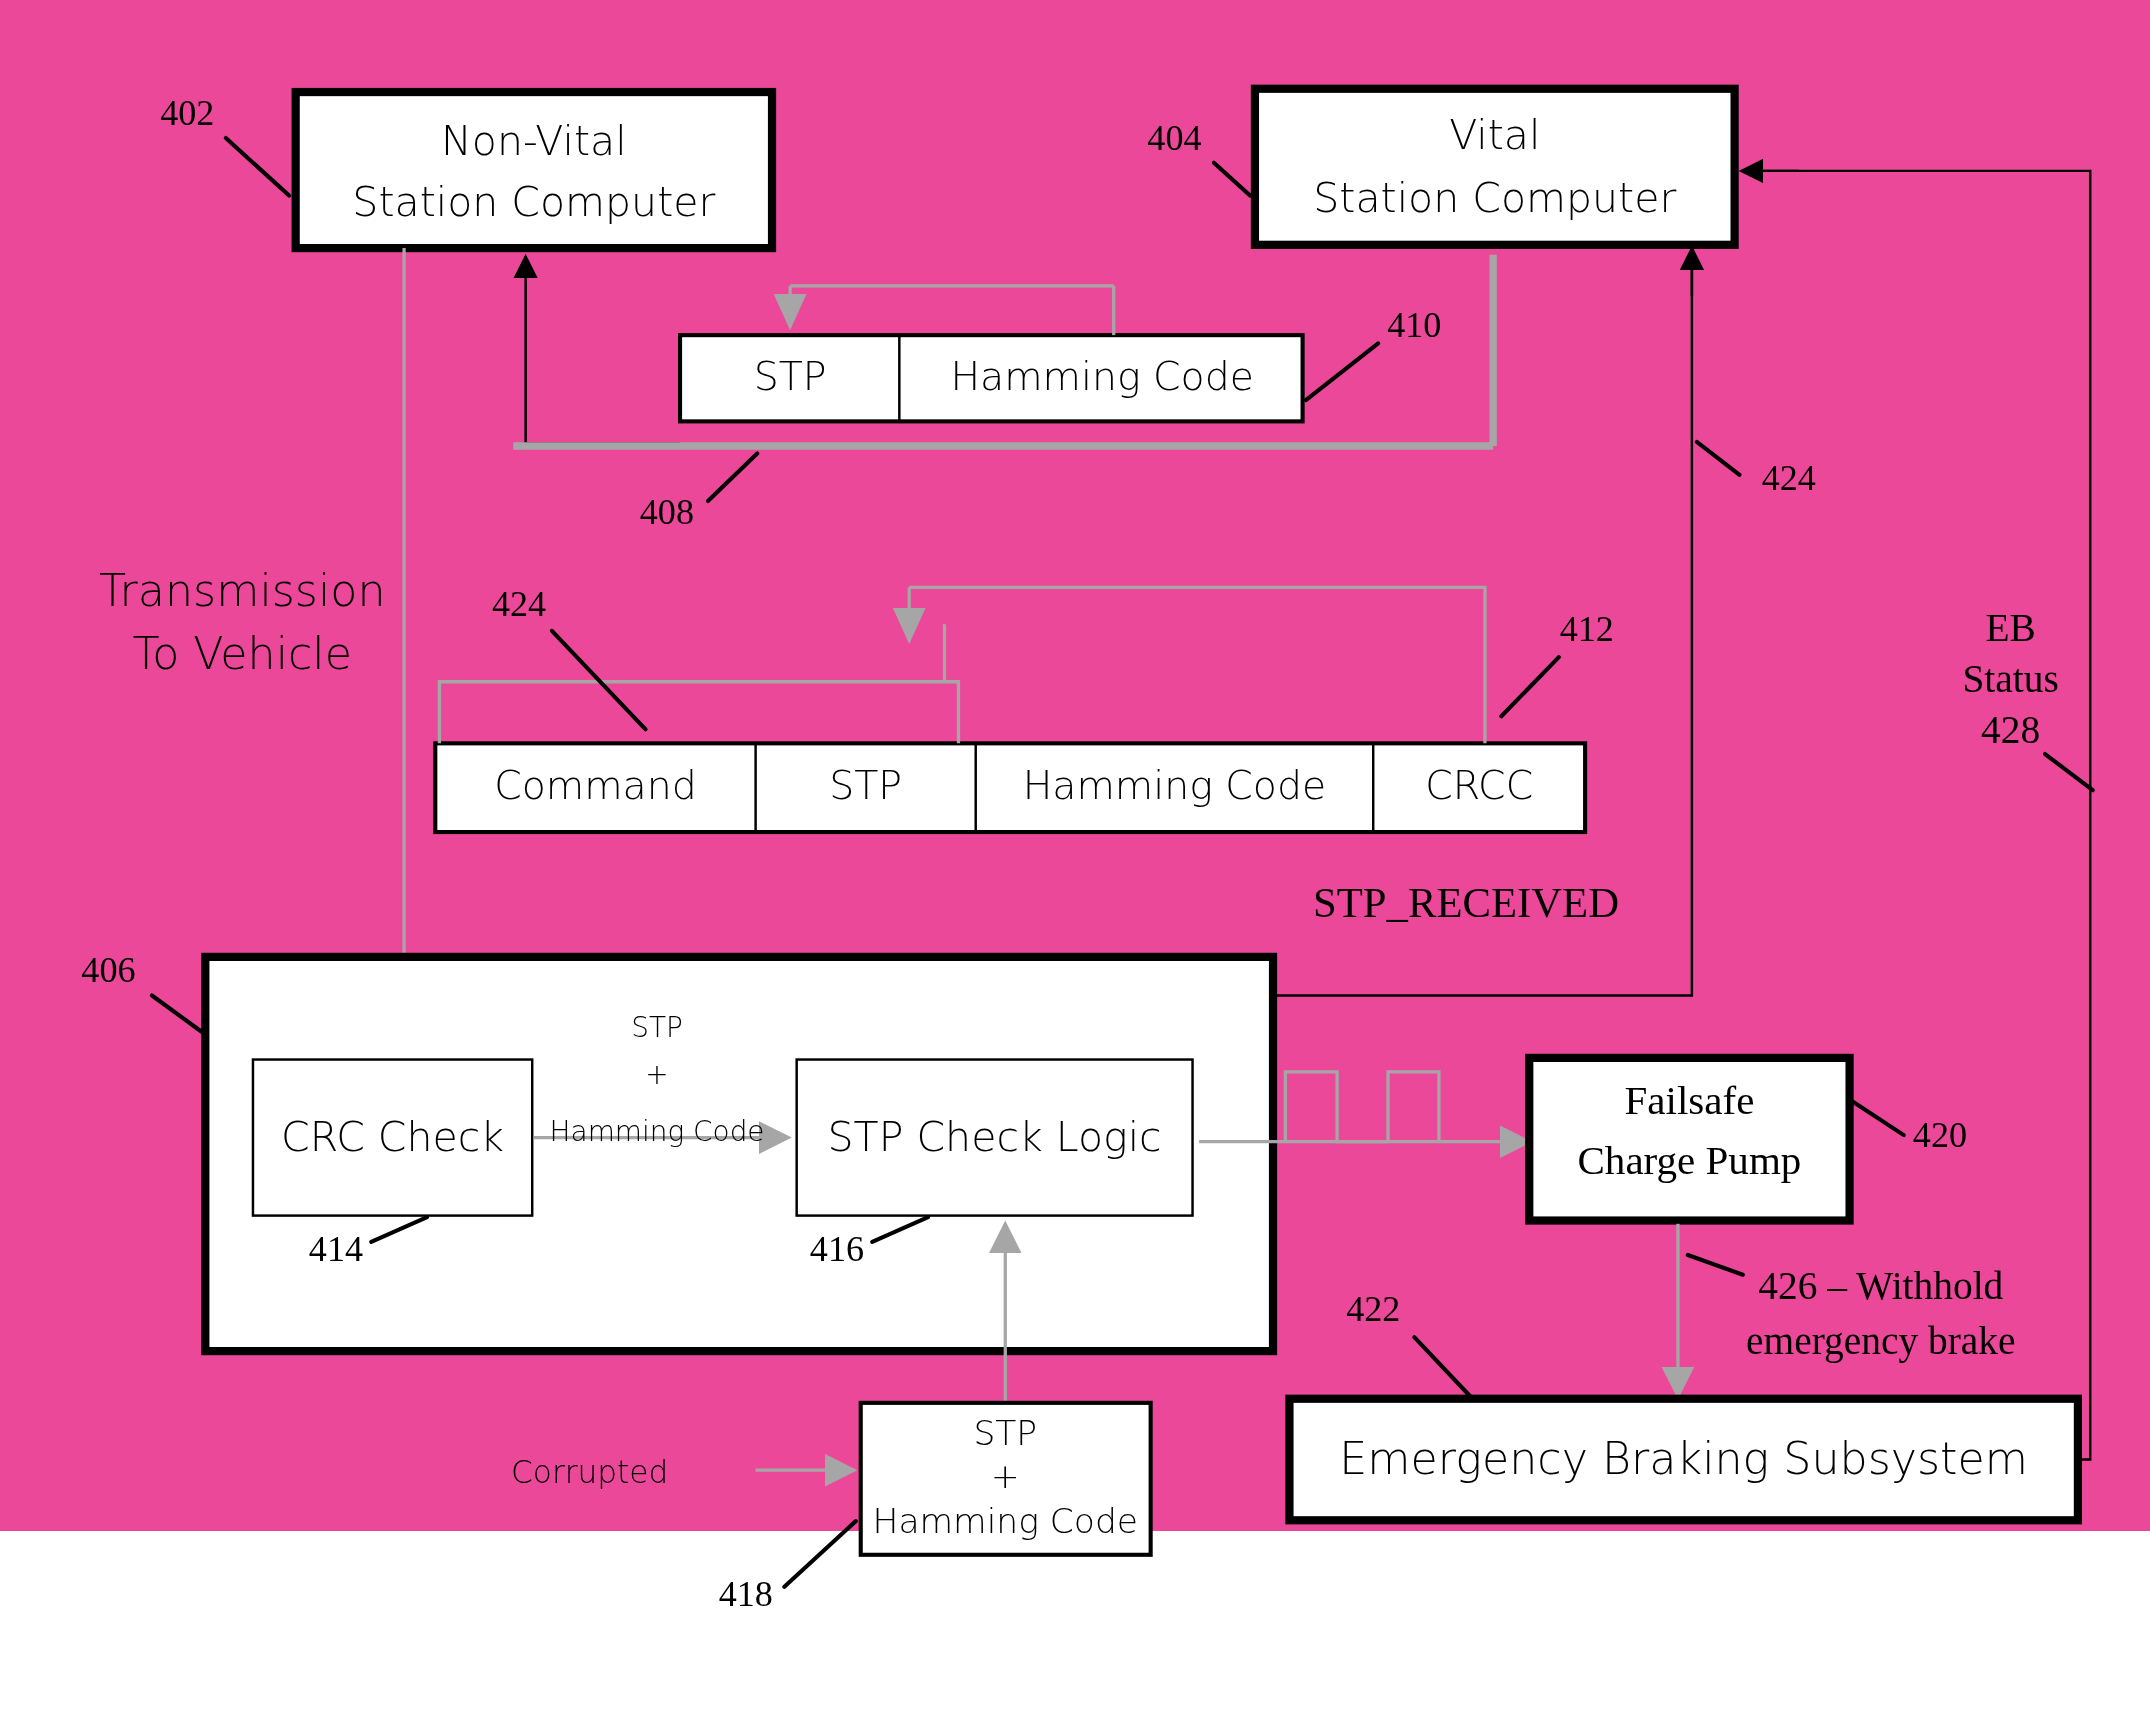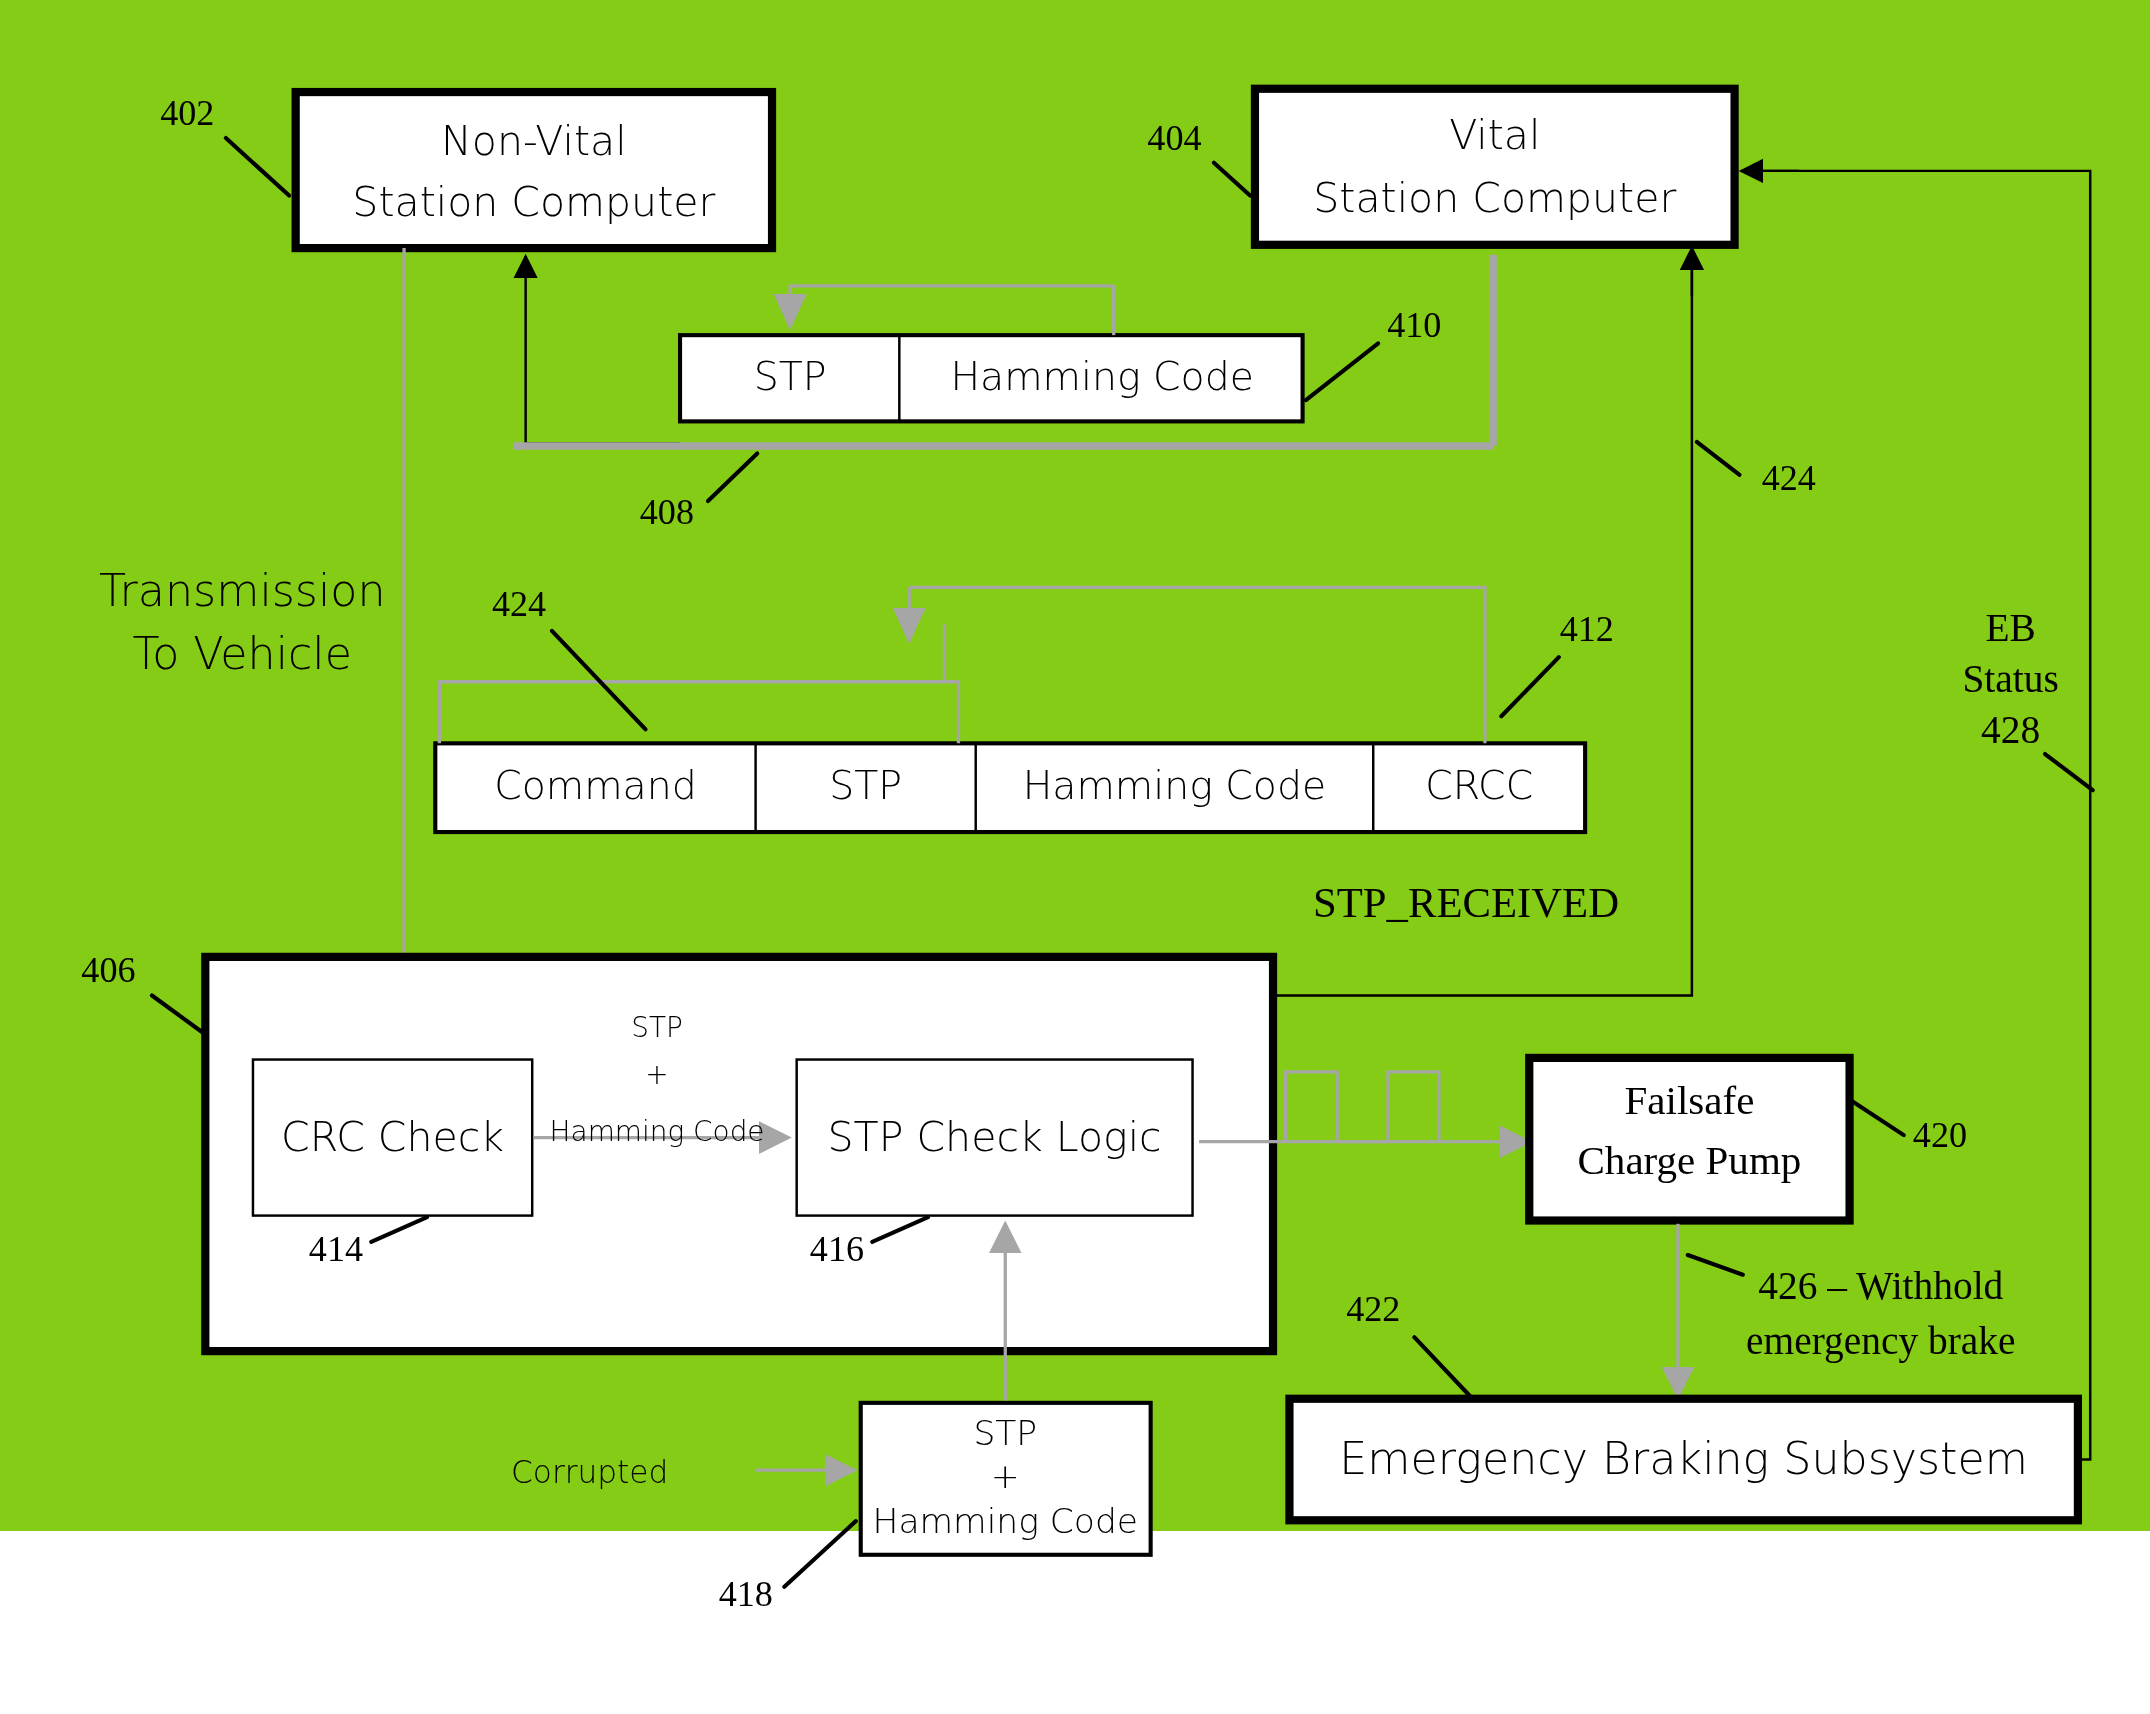--- a/index.html
+++ b/index.html
@@ -10,21 +10,21 @@
   body {
     width: 2151px;
     height: 1715px;
     font-family: "Liberation Sans", sans-serif;
     overflow: hidden;
   }
   #sheet {
     position: relative;
     width: 2151px;
     height: 1531px;
-    background: #84cc16;
+    background: #ec4899;
   }
   svg#diagram {
     position: absolute;
     left: 0;
     top: 0;
     width: 2151px;
     height: 1715px;
     display: block;
   }
   

